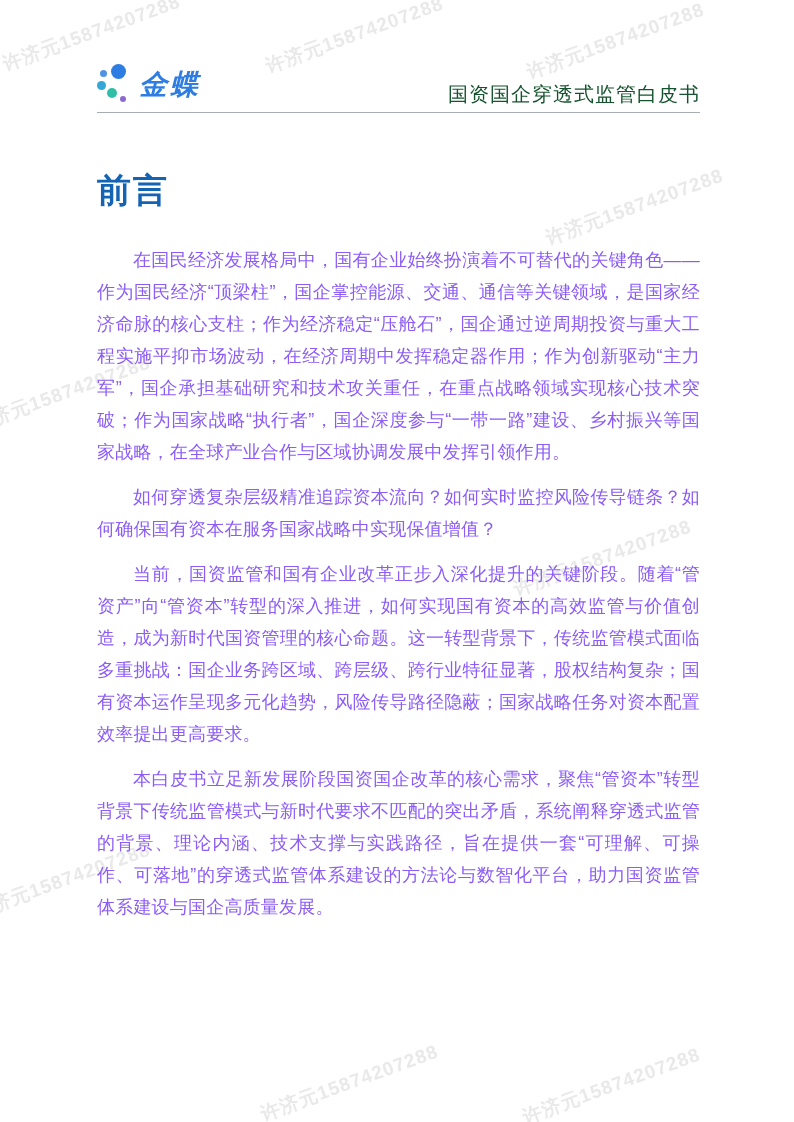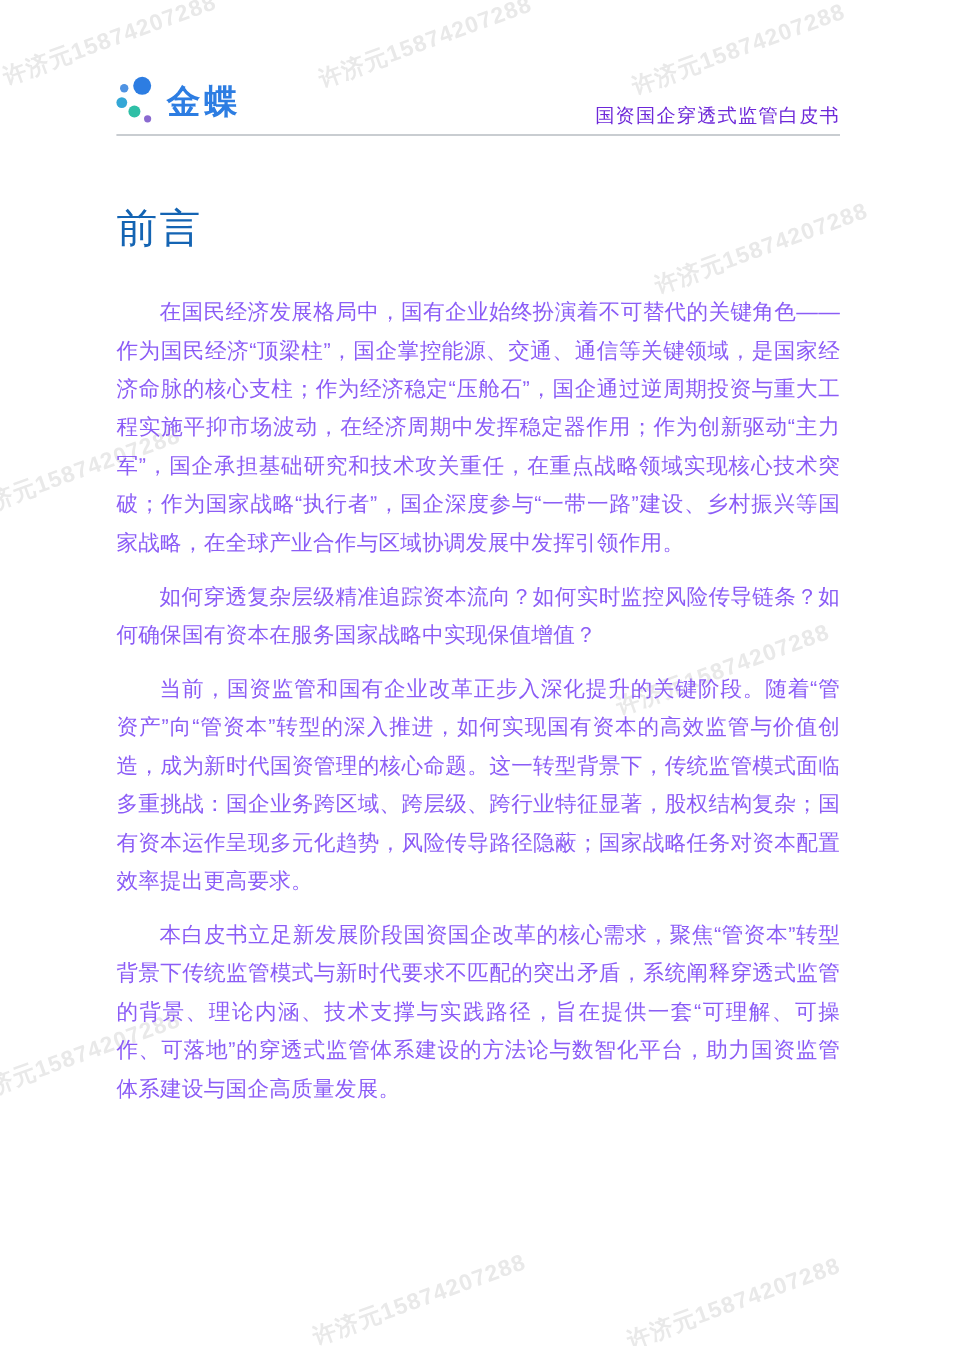--- a/index.html
+++ b/index.html
@@ -62,27 +62,28 @@
   }
   .logo-dots i { position: absolute; border-radius: 50%; display: block; }
   .logo-dots .d1 { left: 3px;  top: 7px;  width: 7px;  height: 7px;  background: #4f93e3; }
   .logo-dots .d2 { left: 14px; top: 1px;  width: 15px; height: 15px; background: #2d7de2; }
   .logo-dots .d3 { left: 0px;  top: 18px; width: 9px;  height: 9px;  background: #34a7d6; }
   .logo-dots .d4 { left: 10px; top: 25px; width: 10px; height: 10px; background: #2fbfa6; }
   .logo-dots .d5 { left: 23px; top: 33px; width: 6px;  height: 6px;  background: #8a6ad0; }
   .logo-text {
     font-size: 28px;
     font-weight: bold;
+    font-style: italic;
     color: #2d7de2;
     letter-spacing: 3px;
     margin-left: 6px;
   }
   .doc-title {
-    font-size: 16px;
-    color: #6d28d9;
+    font-size: 20px;
+    color: #14532d;
     letter-spacing: 1px;
     align-self: flex-end;
     padding-bottom: 4px;
   }
   .header-rule {
     position: absolute;
     left: 97px;
     right: 94px;
     top: 112px;
     border: none;
@@ -93,21 +94,21 @@
   
   .content {
     position: absolute;
     left: 97px;
     right: 94px;
     top: 168px;
     z-index: 1;
   }
   .page-title {
     font-size: 34px;
-    font-weight: normal;
+    font-weight: bold;
     color: #1464b3;
     letter-spacing: 2px;
     margin-bottom: 30px;
   }
   .para {
     font-size: 18px;
     line-height: 32px;
     color: #8b5cf6;
     letter-spacing: 0.2px;
     text-align: justify;

